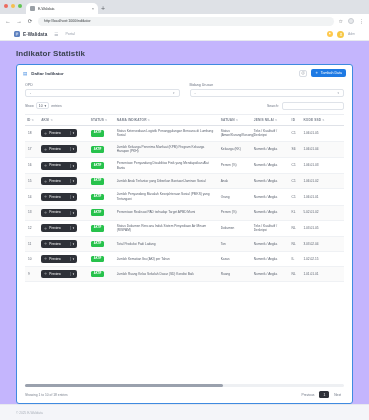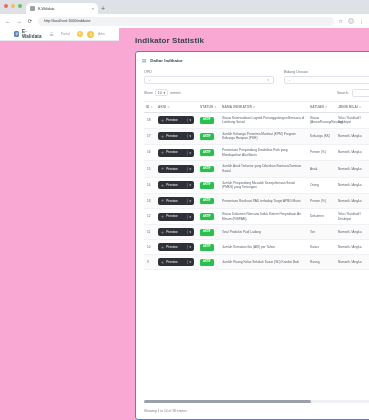--- a/index.html
+++ b/index.html
@@ -25,21 +25,21 @@
   .urlbar { height:14px; background:#fff; display:flex; align-items:center; padding:0 5px; gap:5px; }
   .nav-ico { font-size:5.5px; color:#5f6368; width:6px; text-align:center; }
   .omnibox { flex:1; height:9px; background:#f1f3f4; border-radius:5px; display:flex;
              align-items:center; padding:0 6px; }
   .omnibox span { font-size:3.6px; color:#3c4043; white-space:nowrap; }
   .url-actions { display:flex; gap:5px; align-items:center; }
   .url-actions span { font-size:5px; color:#5f6368; }
   .avatar-chip { width:6px; height:6px; border-radius:50%; background:#e8eaed; border:0.4px solid #c9ccd1; }
 
   
-  .viewport { flex:1; background:#f9a8d4; overflow:hidden; display:flex; }
+  .viewport { flex:1; background:#c4b5fd; overflow:hidden; display:flex; flex-direction:column; }
   .navbar { height:13px; background:#fff; display:flex; align-items:center;
             padding:0 14px; border-bottom:0.4px solid #e7e9ef; gap:7px; }
   .brand { display:flex; align-items:center; gap:3px; }
   .brand-logo { width:6px; height:6px; border-radius:1.5px; background:#5b7fbe;
                 display:flex; align-items:center; justify-content:center; }
   .brand-logo svg{ width:4px; height:4px; }
   .brand-name { font-size:4.6px; color:#3d4450; font-weight:600; letter-spacing:.1px; }
   .nav-burger { font-size:4.6px; color:#9aa1ad; }
   .nav-link { font-size:3.6px; color:#9aa1ad; }
   .nav-right { margin-left:auto; display:flex; align-items:center; gap:4px; }

